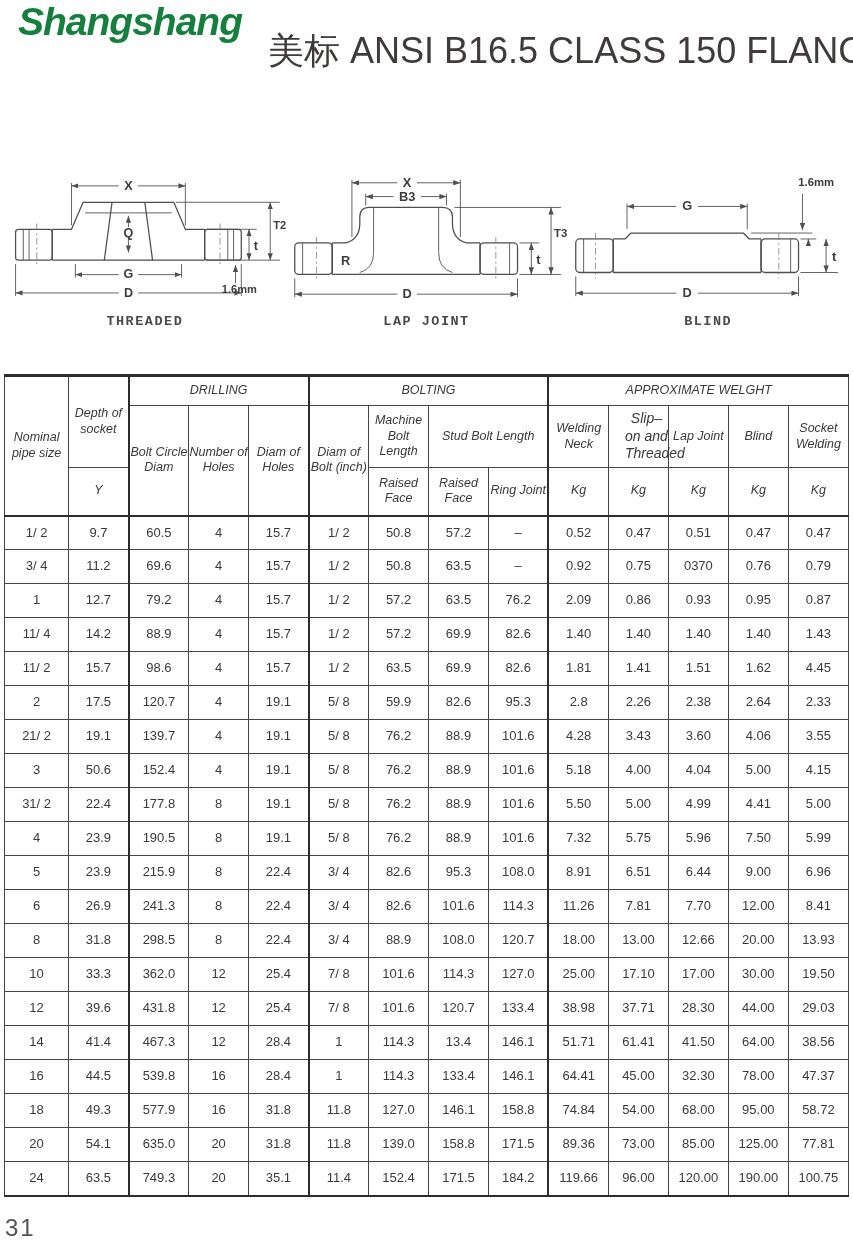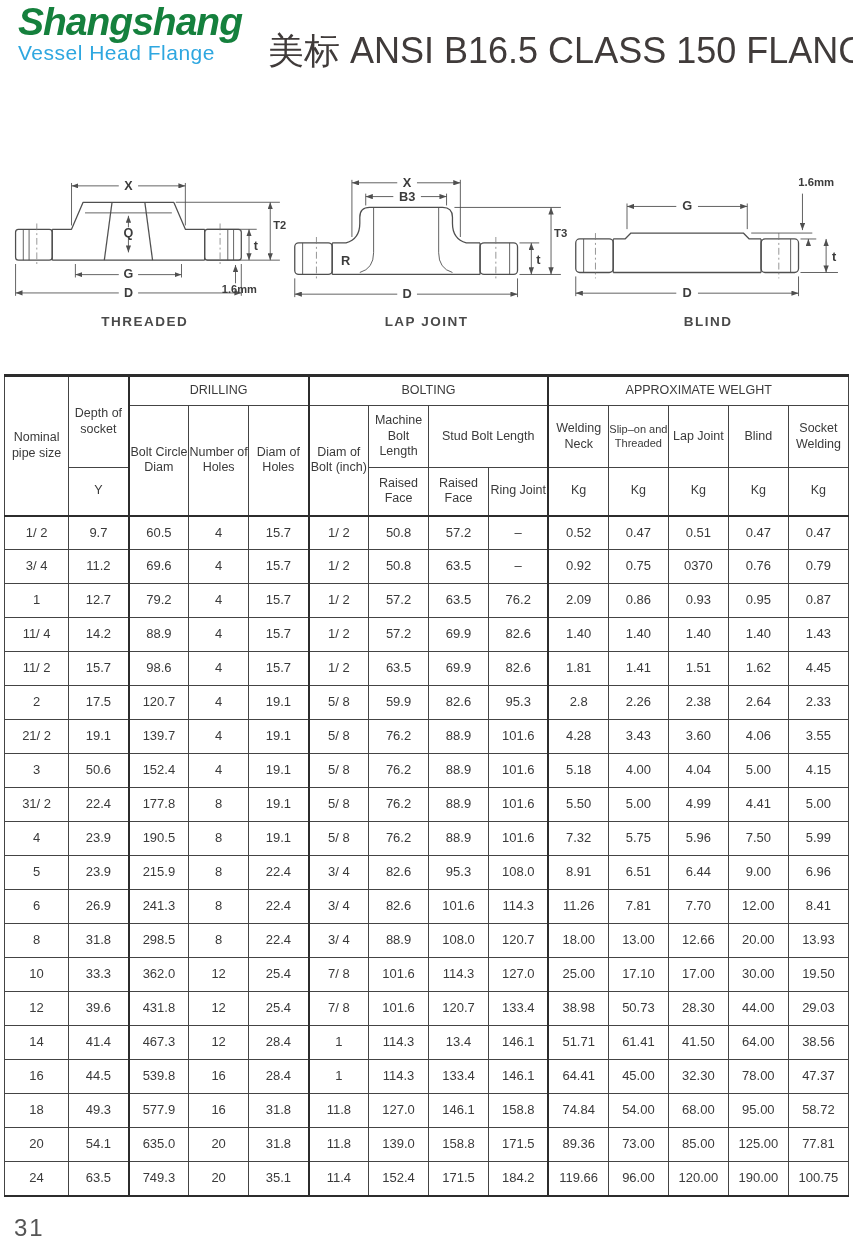--- a/index.html
+++ b/index.html
@@ -25,62 +25,61 @@
   }
   
   .figures {
     position:absolute; top:168px; left:0; width:853px;
     display:flex; justify-content:space-between; padding:0 4px;
   }
   .figure { width:286px; }
   .figure svg { display:block; width:100%; height:138px; }
   .fig-caption {
     text-align:center; font-size:13.5px; font-weight:700;
-    letter-spacing:1.5px; color:#4a4a4a; margin-top:8px;
+    letter-spacing:1.5px; color:#4a4a4a; margin-top:8px;font-family:Liberation Mono, monospace;
   }
   svg text { font-family:"Liberation Sans", sans-serif; font-size:13px; font-weight:600; fill:#3c3c3c; }
   svg text.small { font-size:11.5px; }
   .outline { fill:none; stroke:#4f4f4f; stroke-width:1.3; stroke-linejoin:round; }
   .thin    { fill:none; stroke:#4f4f4f; stroke-width:0.9; }
   .dim     { fill:none; stroke:#4f4f4f; stroke-width:0.9; }
   .cline   { fill:none; stroke:#7a7a7a; stroke-width:0.8; stroke-dasharray:7 3 2 3; }
   
   .spec-table {
     position:absolute; top:374px; left:4px; width:845px;
     border-collapse:collapse; table-layout:fixed;
     font-size:13px; color:#3a3a3a;
     border-top:3px solid #2c2c2c; border-bottom:2.5px solid #2c2c2c;
   }
   .spec-table th, .spec-table td {
     border:1px solid #444; text-align:center; vertical-align:middle;
     padding:1px 0; font-weight:normal; line-height:1.25;
   }
-  .spec-table th { font-size:12.5px; }
-  .spec-table th.slim { font-size:11px; }
+  .spec-table th { font-size:12.5px;font-style:italic; }
+  .spec-table th.slim { font-size:14px;padding-left:16px; }
   .spec-table tr.hr1 th { height:30px; }
   .spec-table tr.hr2 th { height:62px; }
   .spec-table tr.hr3 th { height:48px; }
   .spec-table tbody td { height:34px; }
   .gl { border-left:2px solid #2c2c2c !important; }
   .spec-table tbody tr:first-child td { border-top:2.5px solid #2c2c2c; }
   .spec-table tbody td:nth-child(3),
   .spec-table tbody td:nth-child(6),
   .spec-table tbody td:nth-child(10) { border-left:2px solid #2c2c2c; }
   
   .page-num {
-    position:absolute; left:14px; top:1214px;
+    position:absolute; left:5px; top:1214px;
     font-size:24px; font-weight:300; color:#555; letter-spacing:2px;
   }
 </style>
 </head>
 <body>
 
 <div class="brand">
   <div class="brand-name">Shangshang</div>
-  <div class="brand-sub">Vessel Head Flange</div>
 </div>
 <div class="doc-title">美标 ANSI B16.5 CLASS 150 FLANGES</div>
 
 <div class="figures">
 
   <figure class="figure">
     <svg viewBox="0 0 292 140">
       <defs>
         <marker id="ar1" viewBox="0 0 8 6" refX="8" refY="3" markerWidth="8" markerHeight="6" orient="auto-start-reverse">
           <path d="M0,0 L8,3 L0,6 z" fill="#4f4f4f"></path>
@@ -497,21 +496,21 @@
         <td>12</td>
         <td>39.6</td>
         <td>431.8</td>
         <td>12</td>
         <td>25.4</td>
         <td>7/ 8</td>
         <td>101.6</td>
         <td>120.7</td>
         <td>133.4</td>
         <td>38.98</td>
-        <td>50.73</td>
+        <td>37.71</td>
         <td>28.30</td>
         <td>44.00</td>
         <td>29.03</td>
       </tr>
       <tr>
         <td>14</td>
         <td>41.4</td>
         <td>467.3</td>
         <td>12</td>
         <td>28.4</td>

